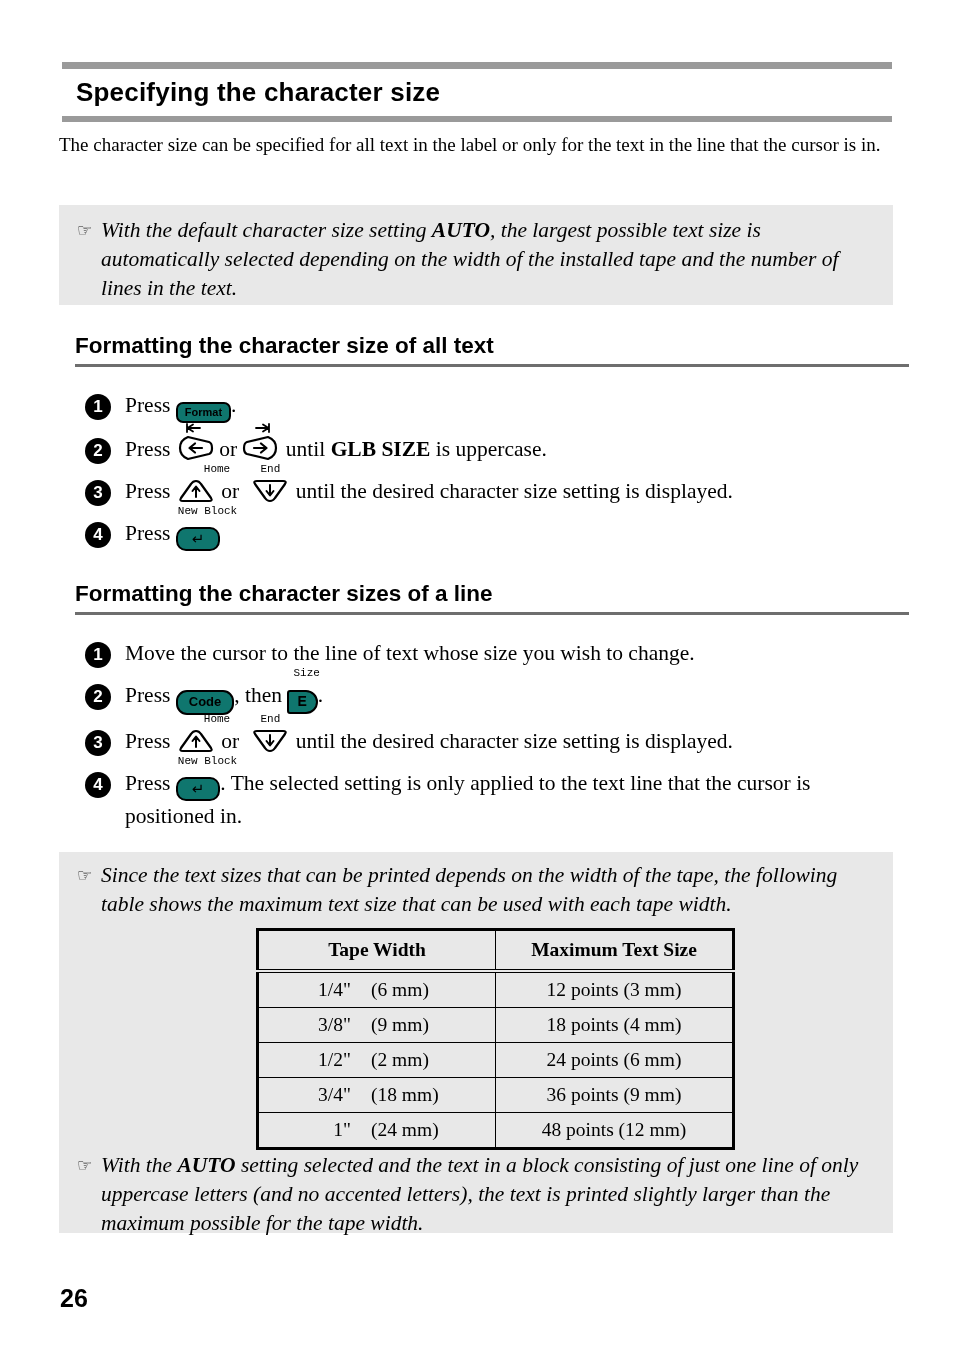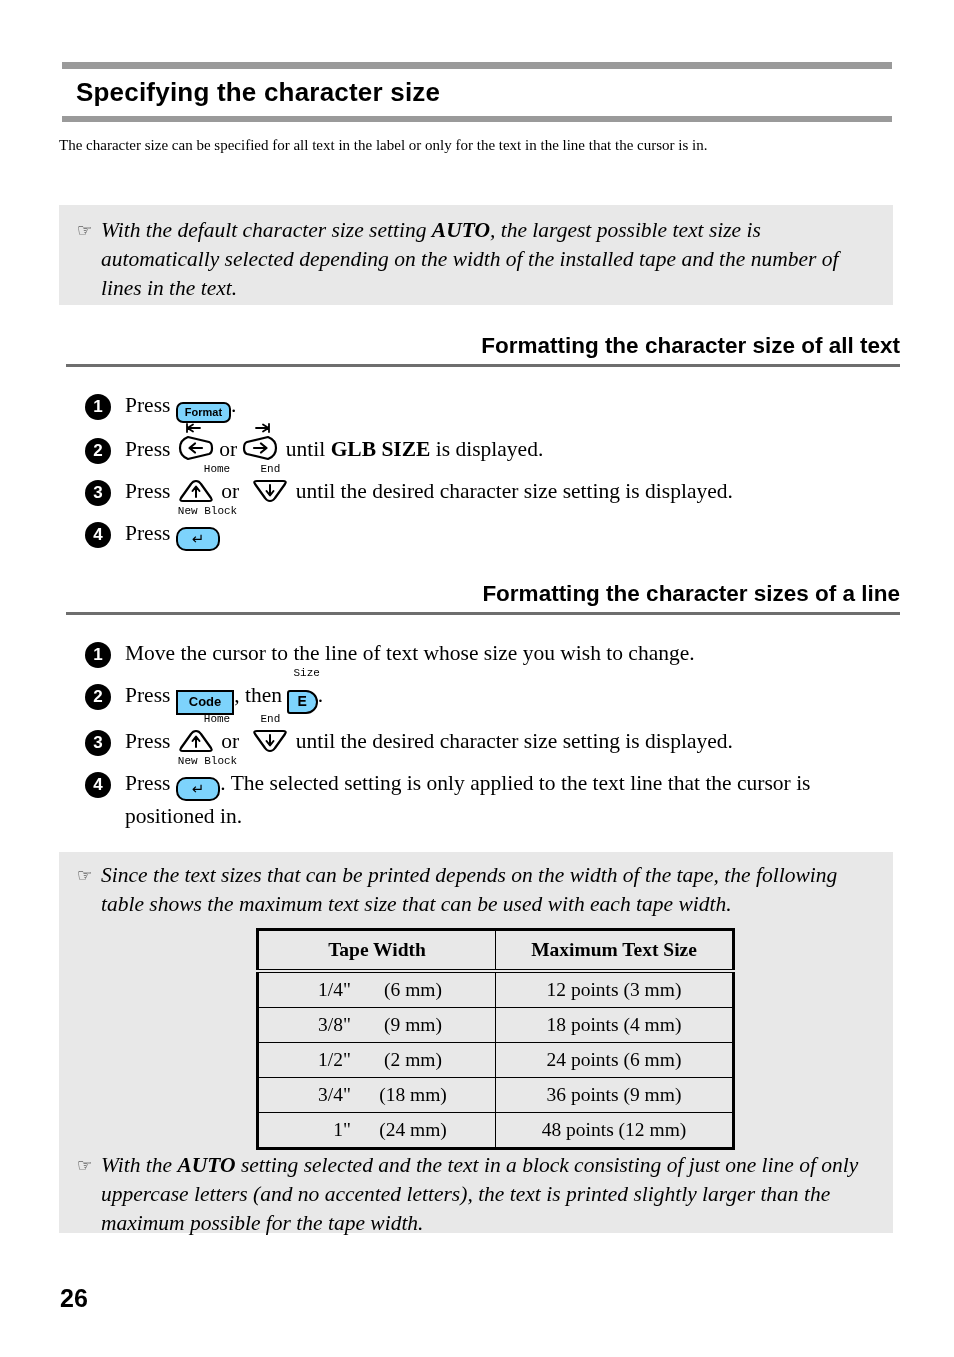--- a/index.html
+++ b/index.html
@@ -46,21 +46,21 @@
     padding: 9px 0 9px 14px;
     line-height: 1.1;
   }
 
   
   .intro {
     position: absolute;
     left: 59px;
     top: 130px;
     width: 834px;
-    font-size: 15px;
+    font-size: 19px;
     line-height: 30px;
   }
 
   
   .notebox {
     position: absolute;
     background: #e8e8e8;
     box-sizing: border-box;
   }
   .note-row {
@@ -95,22 +95,21 @@
     top: 852px;
     width: 834px;
     height: 381px;
     padding-top: 9px;
   }
 
   
   .section-heading {
     position: absolute;
     width: 834px;
-    left: 66px;
-    text-align: right;
+    left: 75px;
   }
   .section-heading .sh-text {
     font-family: "Liberation Sans", "DejaVu Sans", sans-serif;
     font-weight: bold;
     font-size: 22.5px;
     padding-bottom: 5px;
   }
   .section-heading .sh-rule {
     height: 3px;
     background: #6e6e6e;
@@ -175,34 +174,34 @@
 
   
   .key-rect {
     display: inline-block;
     border: 2px solid #000;
     border-radius: 11px;
     font-family: "Liberation Sans", "DejaVu Sans", sans-serif;
     font-weight: bold;
     text-align: center;
     box-sizing: border-box;
-    background: #7dd3fc;
+    background: #0f766e;
     vertical-align: -4px;
   }
   .key-format {
     font-size: 11px;
     padding: 1px 7px 2px 7px;
     line-height: 14px;
     border-radius: 7px;
   }
   .key-code {
     font-size: 13px;
     padding: 2px 11px 3px 11px;
     line-height: 16px;
-    border-radius: 0;
+    border-radius: 11px;
   }
   .key-enter {
     font-size: 15px;
     padding: 1px 14px 2px 14px;
     line-height: 17px;
     border-radius: 10px;
     font-weight: normal;
   }
   
   .key-e {
@@ -254,21 +253,21 @@
     gap: 0px;
   }
   .tw-frac {
     display: inline-block;
     width: 52px;
     text-align: right;
   }
   .tw-mm {
     display: inline-block;
     width: 84px;
-    text-align: center;
+    text-align: left;
     padding-left: 20px;
   }
 
   
   .page-number {
     position: absolute;
     left: 60px;
     top: 1284px;
     font-family: "Liberation Sans", "DejaVu Sans", sans-serif;
     font-weight: bold;
@@ -312,21 +311,21 @@
       <div class="step-body"><span>Press </span><span class="keywrap"><svg class="key-svg" width="38" height="28" viewBox="0 0 38 28">
               <path d="M12 3 L33 8 Q36 9 36 14 Q36 19 33 20 L12 25 Q4 22 4 14 Q4 6 12 3 Z" fill="#fff" stroke="#000" stroke-width="2.2" stroke-linejoin="round"></path>
               <path d="M26 14 L14 14 M19 9.5 L13.5 14 L19 18.5" fill="none" stroke="#000" stroke-width="2.2" stroke-linecap="round" stroke-linejoin="round"></path>
             </svg><svg style="position:absolute;left:8px;top:-11px;" width="20" height="10" viewBox="0 0 20 10">
               <path d="M3 1 L3 9 M3 5 L16 5 M9 1.5 L3.5 5 L9 8.5" fill="none" stroke="#000" stroke-width="1.8" stroke-linecap="round" stroke-linejoin="round"></path>
             </svg></span><span> or </span><span class="keywrap"><svg class="key-svg" width="38" height="28" viewBox="0 0 38 28">
               <path d="M26 3 L5 8 Q2 9 2 14 Q2 19 5 20 L26 25 Q34 22 34 14 Q34 6 26 3 Z" fill="#fff" stroke="#000" stroke-width="2.2" stroke-linejoin="round"></path>
               <path d="M12 14 L24 14 M19 9.5 L24.5 14 L19 18.5" fill="none" stroke="#000" stroke-width="2.2" stroke-linecap="round" stroke-linejoin="round"></path>
             </svg><svg style="position:absolute;left:10px;top:-11px;" width="20" height="10" viewBox="0 0 20 10">
               <path d="M17 1 L17 9 M17 5 L4 5 M11 1.5 L16.5 5 L11 8.5" fill="none" stroke="#000" stroke-width="1.8" stroke-linecap="round" stroke-linejoin="round"></path>
-            </svg></span><span> until </span><span class="bold">GLB SIZE</span><span> is displayed.</span></div>
+            </svg></span><span> until </span><span class="bold">GLB SIZE</span><span> is uppercase.</span></div>
     </div>
 
     <div class="step">
       <div class="step-badge">3</div>
       <div class="step-body"><span>Press </span><span class="keywrap"><svg class="key-svg" width="40" height="26" viewBox="0 0 40 26">
               <path d="M20 3 Q23 3 25 6 L35 20 Q37 23 33 23 L7 23 Q3 23 5 20 L15 6 Q17 3 20 3 Z" fill="#fff" stroke="#000" stroke-width="2.2" stroke-linejoin="round"></path>
               <path d="M20 19 L20 9 M16.5 13 L20 8.5 L23.5 13" fill="none" stroke="#000" stroke-width="2" stroke-linecap="round" stroke-linejoin="round"></path>
             </svg><span class="key-sub" style="left:28px;top:-13px;">Home</span></span><span> or </span><span class="keywrap" style="margin-left:6px;"><svg class="key-svg" width="40" height="26" viewBox="0 0 40 26">
               <path d="M20 23 Q17 23 15 20 L5 6 Q3 3 7 3 L33 3 Q37 3 35 6 L25 20 Q23 23 20 23 Z" fill="#fff" stroke="#000" stroke-width="2.2" stroke-linejoin="round"></path>
               <path d="M20 7 L20 17 M16.5 13 L20 17.5 L23.5 13" fill="none" stroke="#000" stroke-width="2" stroke-linecap="round" stroke-linejoin="round"></path>

